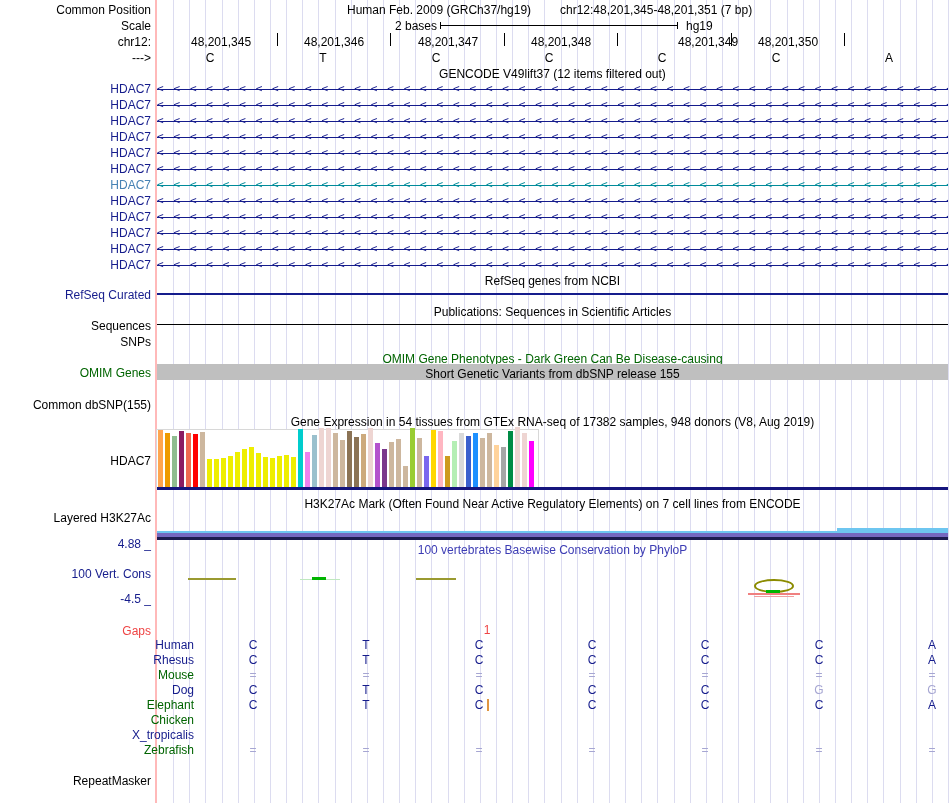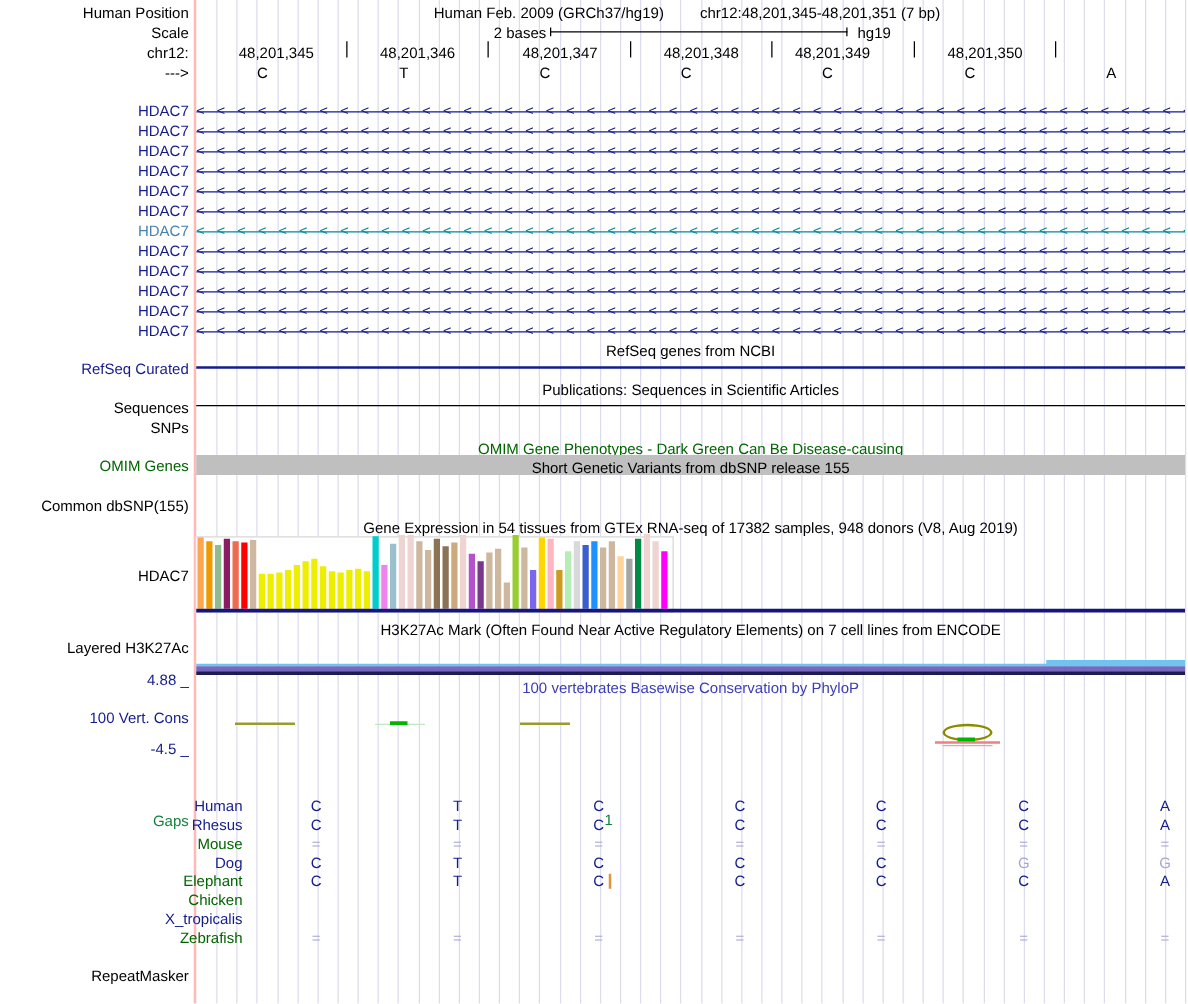--- a/index.html
+++ b/index.html
@@ -3,21 +3,21 @@
 <meta charset="utf-8">
 <style>
   html,body{margin:0;padding:0;background:#fff;}
   #browser{position:relative;width:950px;height:803px;background:#fff;overflow:hidden;
            font-family:"Liberation Sans",sans-serif;font-size:12px;color:#000;}
   .abs{position:absolute;}
   .row-label{position:absolute;left:0;width:151px;text-align:right;white-space:nowrap;line-height:14px;}
   .trk-title{position:absolute;left:157px;width:791px;text-align:center;white-space:nowrap;line-height:14px;}
   .navy{color:#151c8c;}
   .green{color:#006400;}
-  .orange{color:#15803d;margin-top:26px;}
+  .orange{color:#ef4444;}
   .grid-line{position:absolute;top:0;bottom:0;width:1px;background:#dcdcf0;}
   .pink-line{position:absolute;top:0;bottom:0;left:155px;width:2px;background:#ffb9b9;}
   .ruler-num{position:absolute;width:84px;white-space:nowrap;line-height:14px;}
   .ruler-tick{position:absolute;width:1px;height:13px;background:#000;}
   .base-cell{position:absolute;width:14px;text-align:center;line-height:14px;}
   .gene-row{position:absolute;left:0;width:950px;height:16px;}
   .gene-label{position:absolute;left:0;width:151px;text-align:right;line-height:16px;}
   .gene-arrows{position:absolute;left:157px;width:791px;height:16px;overflow:hidden;}
   .gene-strand-line{position:absolute;left:0;right:0;top:8px;height:1px;}
   .arrow-text{position:absolute;left:0;top:0;width:100%;line-height:16px;font-size:11px;
@@ -81,58 +81,59 @@
       <div class="grid-line" style="left: 851.14px;"></div>
       <div class="grid-line" style="left: 867.29px;"></div>
       <div class="grid-line" style="left: 883.43px;"></div>
       <div class="grid-line" style="left: 899.57px;"></div>
       <div class="grid-line" style="left: 915.71px;"></div>
       <div class="grid-line" style="left: 931.86px;"></div>
       <div class="grid-line" style="left: 948px;"></div>
     </div>
   <div class="pink-line"></div>
 
-  <div class="row-label" style="top:3px;">Human Position</div>
+  <div class="row-label" style="top:3px;">Common Position</div>
   <div class="abs" style="left:347px;top:3px;">Human Feb. 2009 (GRCh37/hg19)</div>
   <div class="abs" style="left:560px;top:3px;">chr12:48,201,345-48,201,351 (7 bp)</div>
 
   <div class="row-label" style="top:19px;">Scale</div>
   <div class="abs" style="left:337px;top:19px;width:100px;text-align:right;">2 bases</div>
   <div class="abs" style="left:440px;top:25px;width:238px;height:1px;background:#000;"></div>
   <div class="abs" style="left:440px;top:22px;width:1px;height:7px;background:#000;"></div>
   <div class="abs" style="left:677px;top:22px;width:1px;height:7px;background:#000;"></div>
   <div class="abs" style="left:686px;top:19px;">hg19</div>
 
   <div class="row-label" style="top:35px;">chr12:</div>
   <div id="ruler-row">
       <div class="ruler-num" style="left: 191px; top: 35px;">48,201,345</div>
       <div class="ruler-tick" style="left: 277px; top: 33px;"></div>
       <div class="ruler-num" style="left: 304px; top: 35px;">48,201,346</div>
       <div class="ruler-tick" style="left: 390px; top: 33px;"></div>
       <div class="ruler-num" style="left: 418px; top: 35px;">48,201,347</div>
       <div class="ruler-tick" style="left: 504px; top: 33px;"></div>
       <div class="ruler-num" style="left: 531px; top: 35px;">48,201,348</div>
       <div class="ruler-tick" style="left: 617px; top: 33px;"></div>
-      <div class="ruler-num" style="left: 636px; top: 35px;">48,201,349</div>
+      <div class="ruler-num" style="left: 678px; top: 35px;">48,201,349</div>
       <div class="ruler-tick" style="left: 731px; top: 33px;"></div>
       <div class="ruler-num" style="left: 758px; top: 35px;">48,201,350</div>
       <div class="ruler-tick" style="left: 844px; top: 33px;"></div>
     </div>
 
   <div class="row-label" style="top:51px;">---&gt;</div>
   <div id="strand-row">
       <div class="base-cell" style="left: 203px; top: 51px;">C</div>
       <div class="base-cell" style="left: 316px; top: 51px;">T</div>
       <div class="base-cell" style="left: 429px; top: 51px;">C</div>
       <div class="base-cell" style="left: 542px; top: 51px;">C</div>
       <div class="base-cell" style="left: 655px; top: 51px;">C</div>
       <div class="base-cell" style="left: 769px; top: 51px;">C</div>
       <div class="base-cell" style="left: 882px; top: 51px;">A</div>
     </div>
 
+  <div class="trk-title" style="top:67px;">GENCODE V49lift37 (12 items filtered out)</div>
   <div id="gencode-rows">
       <div class="gene-row" style="top: 81px;">
         <div class="gene-label" style="color: rgb(21, 28, 140);">HDAC7</div>
         <div class="gene-arrows">
           <div class="gene-strand-line" style="background: rgb(21, 28, 140);"></div>
           <div class="arrow-text" style="color: rgb(21, 28, 140);">&lt; &lt; &lt; &lt; &lt; &lt; &lt; &lt; &lt; &lt; &lt; &lt; &lt; &lt; &lt; &lt; &lt; &lt; &lt; &lt; &lt; &lt; &lt; &lt; &lt; &lt; &lt; &lt; &lt; &lt; &lt; &lt; &lt; &lt; &lt; &lt; &lt; &lt; &lt; &lt; &lt; &lt; &lt; &lt; &lt; &lt; &lt; &lt; &lt; &lt; &lt; &lt; &lt; &lt; &lt; &lt; &lt; &lt; &lt; &lt; &lt; &lt; &lt; &lt; &lt; &lt; &lt; &lt; &lt; &lt; &lt; &lt; &lt; &lt; &lt; &lt; &lt; &lt; &lt; &lt; &lt; &lt; &lt; &lt; &lt; &lt; &lt; &lt; &lt; &lt; &lt; &lt; &lt; &lt; &lt; &lt; &lt; &lt; &lt;</div>
         </div>
       </div>
       <div class="gene-row" style="top: 97px;">
         <div class="gene-label" style="color: rgb(21, 28, 140);">HDAC7</div>

